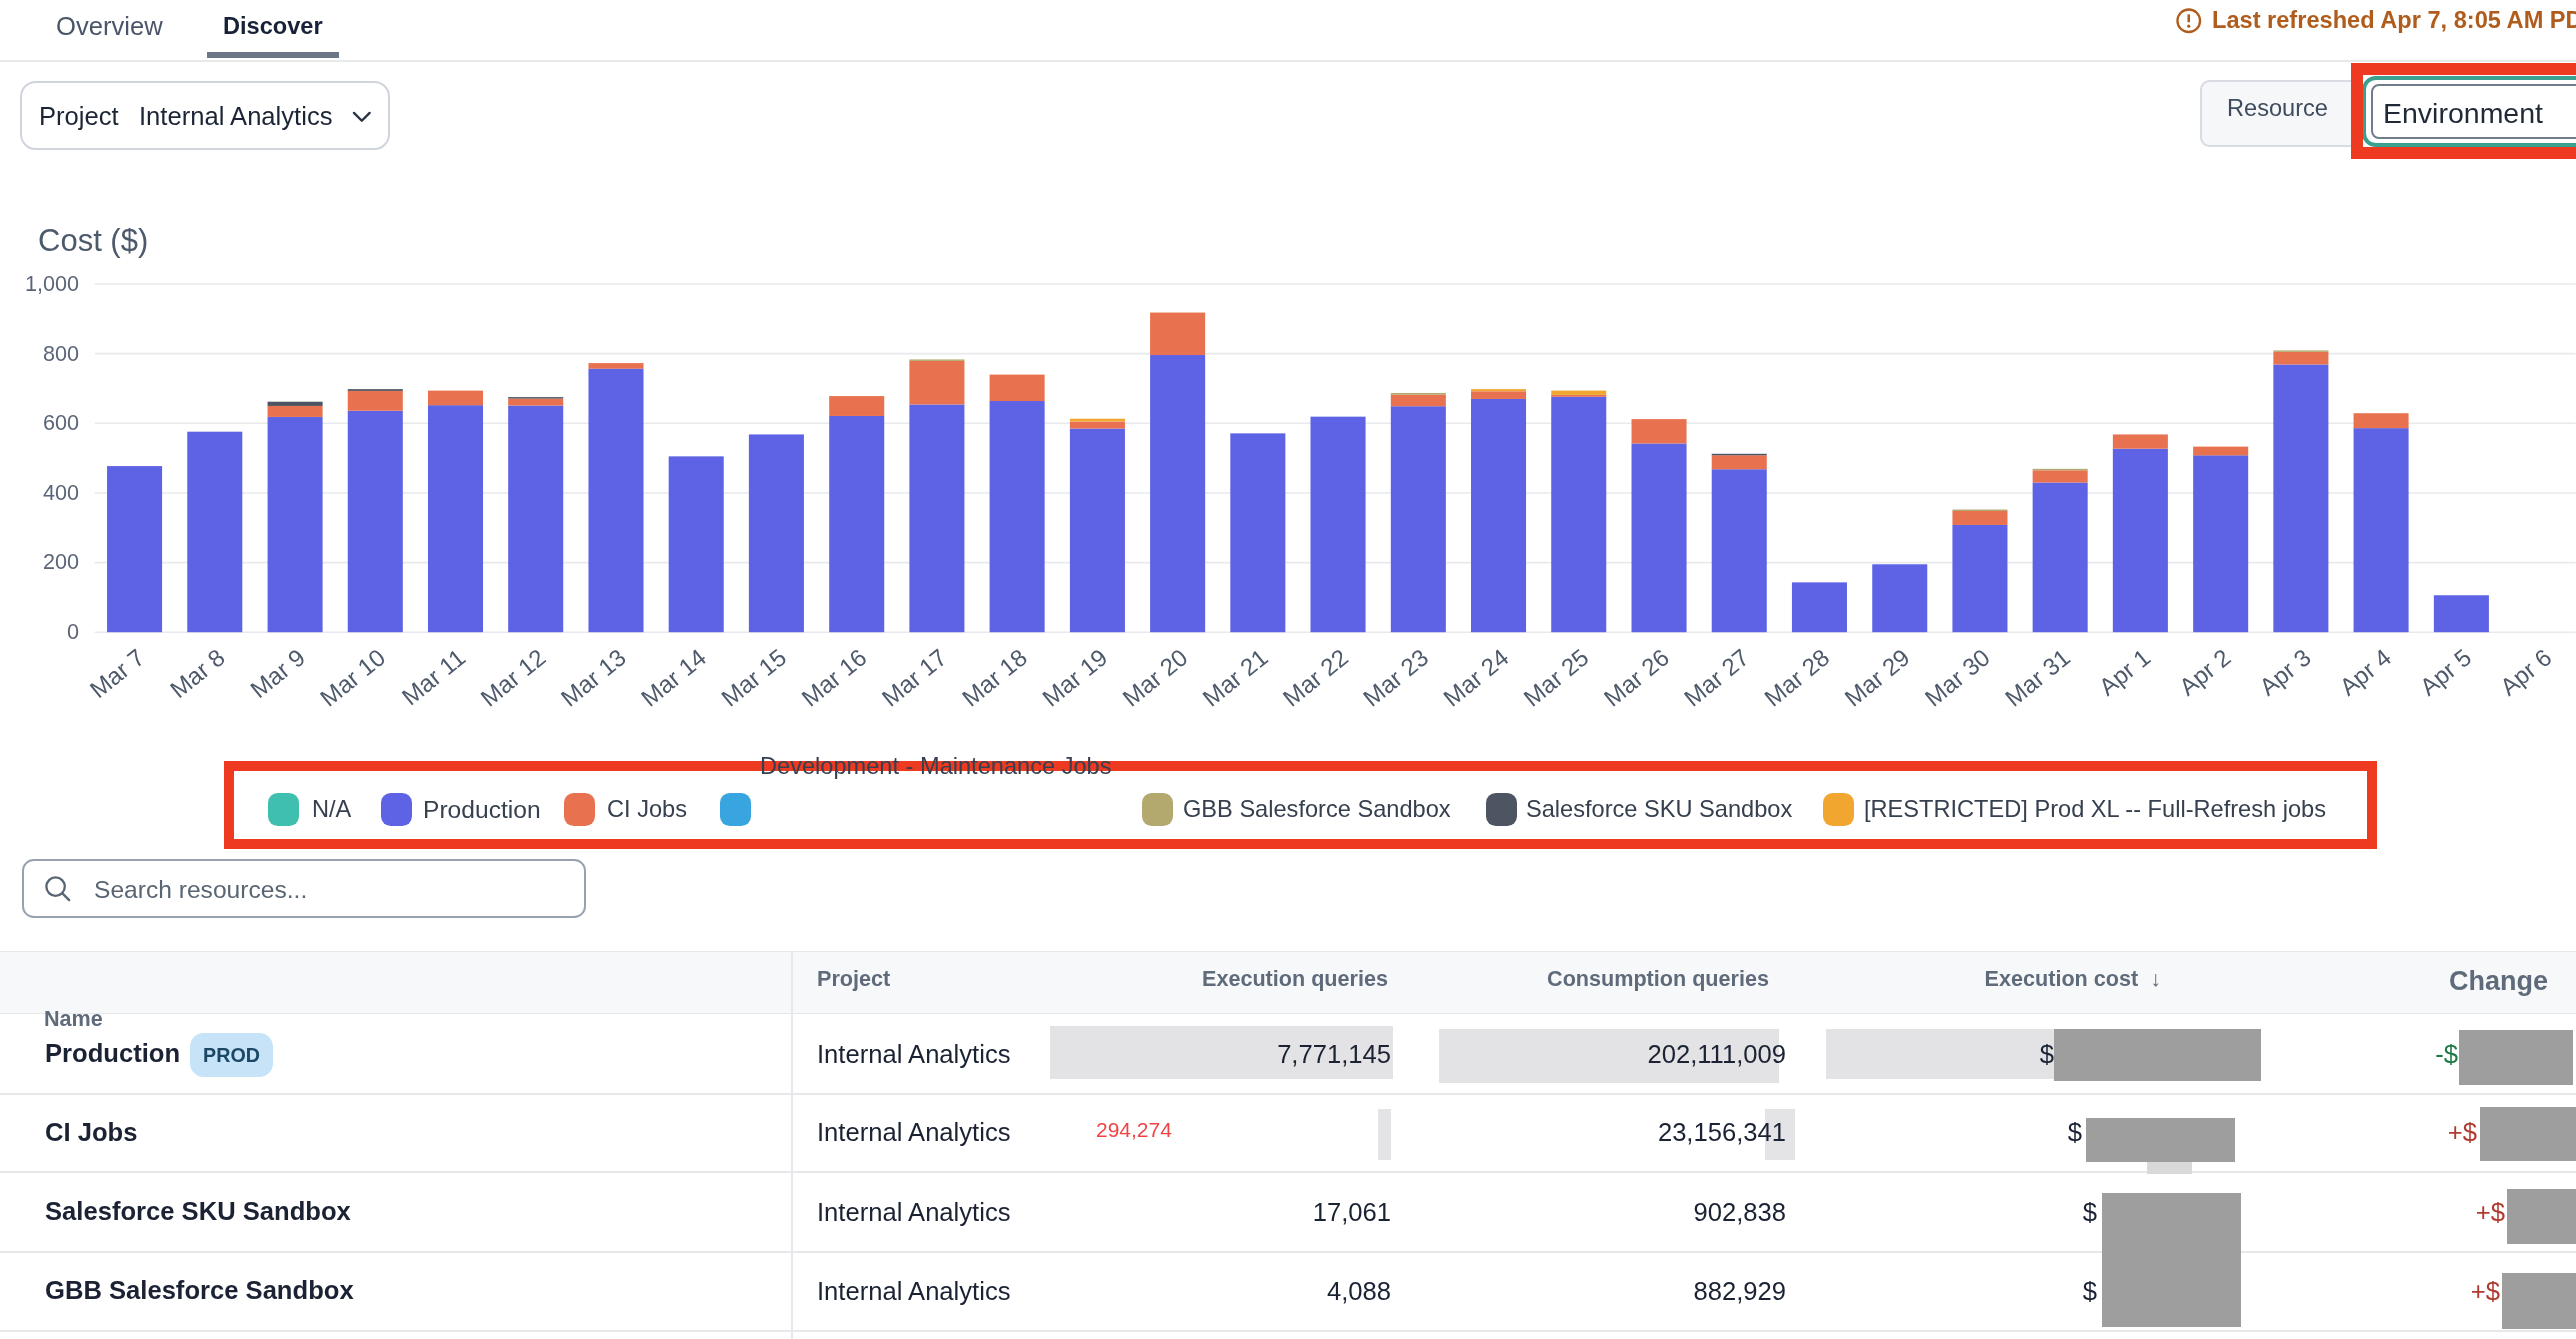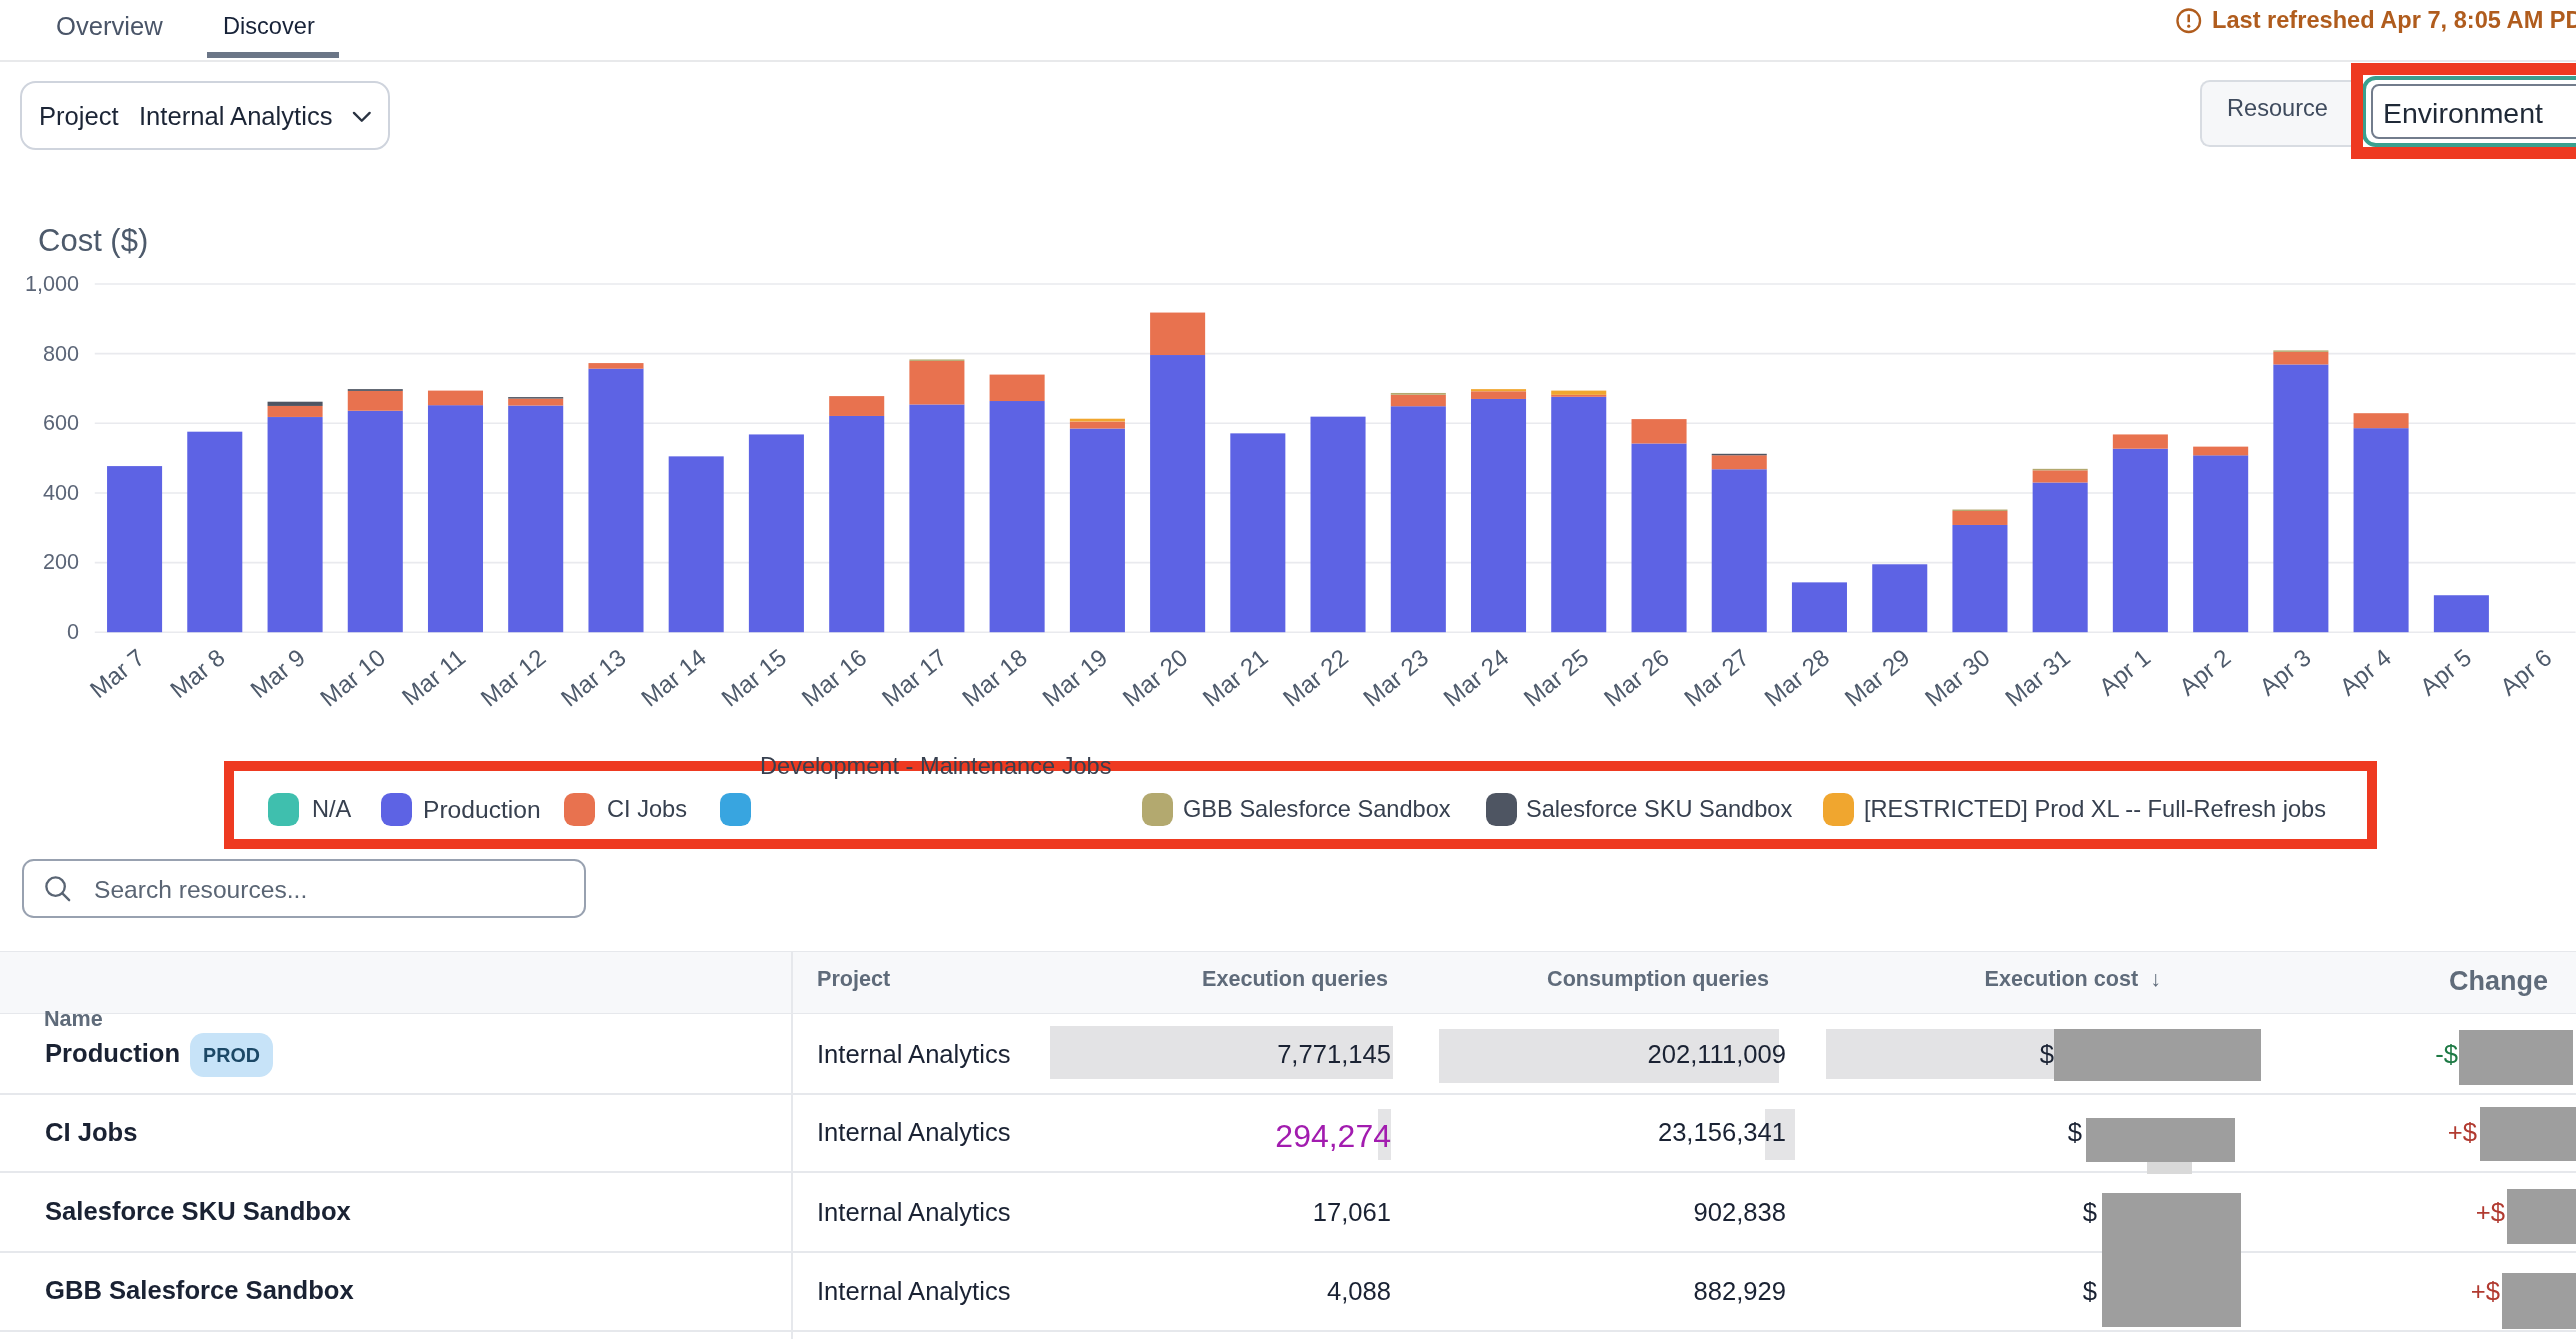--- a/index.html
+++ b/index.html
@@ -3,21 +3,21 @@
 <style>
 * { margin:0; padding:0; box-sizing:border-box; }
 html,body { width:2576px; height:1339px; overflow:hidden; background:#fff;
   font-family:"Liberation Sans", sans-serif; }
 .abs { position:absolute; }
 </style></head>
 <body>
 <div class="abs" style="left:0;top:0;width:2576px;height:1339px;">
 
 <div class="abs" style="left:56px;top:11.8px;font-size:25.6px;color:#4a5568;">Overview</div>
-<div class="abs" style="left:223px;top:12.8px;font-size:23.6px;font-weight:normal;color:#172238;">Discover</div>
+<div class="abs" style="left:223px;top:12.8px;font-size:23.6px;font-weight:bold;color:#172238;">Discover</div>
 <div class="abs" style="left:207px;top:52px;width:132px;height:5.9px;background:#6b7687;"></div>
 <div class="abs" style="left:0;top:60px;width:2576px;height:2px;background:#e8e9eb;"></div>
 
 <svg class="abs" style="left:2175px;top:6.9px;" width="27.5" height="27.5" viewBox="0 0 28 28">
   <circle cx="14" cy="14" r="11.5" fill="none" stroke="#b05c1d" stroke-width="2.4"></circle>
   <line x1="14" y1="7.5" x2="14" y2="15.5" stroke="#b05c1d" stroke-width="2.6"></line>
   <circle cx="14" cy="19.5" r="1.6" fill="#b05c1d"></circle>
 </svg>
 <div class="abs" style="left:2212px;top:6.9px;width:364px;overflow:hidden;font-size:23.6px;font-weight:600;color:#b05c1d;white-space:nowrap;">Last refreshed Apr 7, 8:05 AM PDT</div>
 
@@ -204,21 +204,21 @@
 <div class="abs" style="left:190px;top:1033px;width:83px;height:44px;background:#c7e3f8;border-radius:13.8px;"></div>
 <div class="abs" style="left:190px;top:1044px;width:83px;text-align:center;font-size:19.7px;font-weight:bold;color:#1c4866;">PROD</div>
 <div class="abs" style="left:817px;top:1040px;font-size:25.6px;color:#1a2233;">Internal Analytics</div>
 <div class="abs" style="left:1096px;top:1040px;width:295px;text-align:right;font-size:25.6px;color:#1a2233;">7,771,145</div>
 <div class="abs" style="left:1491px;top:1040px;width:295px;text-align:right;font-size:25.6px;color:#1a2233;">202,111,009</div>
 <div class="abs" style="left:1956px;top:1040px;width:98px;text-align:right;font-size:25.6px;color:#1a2233;">$</div>
 <div class="abs" style="left:2360px;top:1040px;width:98px;text-align:right;font-size:25.6px;color:#1e7a45;">-$</div>
 
 <div class="abs" style="left:45px;top:1118px;font-size:25.6px;font-weight:bold;color:#1a2233;">CI Jobs</div>
 <div class="abs" style="left:817px;top:1118px;font-size:25.6px;color:#1a2233;">Internal Analytics</div>
-<div class="abs" style="left:1096px;top:1118px;width:295px;text-align:right;font-size:32px;color:#a21caf;">294,274</div>
+<div class="abs" style="left:1096px;top:1118px;width:295px;font-size:21px;color:#ef4444;">294,274</div>
 <div class="abs" style="left:1491px;top:1118px;width:295px;text-align:right;font-size:25.6px;color:#1a2233;">23,156,341</div>
 <div class="abs" style="left:1984px;top:1118px;width:98px;text-align:right;font-size:25.6px;color:#1a2233;">$</div>
 <div class="abs" style="left:2379px;top:1118px;width:98px;text-align:right;font-size:25.6px;color:#b13a30;">+$</div>
 
 <div class="abs" style="left:45px;top:1197px;font-size:25.6px;font-weight:bold;color:#1a2233;">Salesforce SKU Sandbox</div>
 <div class="abs" style="left:817px;top:1198px;font-size:25.6px;color:#1a2233;">Internal Analytics</div>
 <div class="abs" style="left:1096px;top:1198px;width:295px;text-align:right;font-size:25.6px;color:#1a2233;">17,061</div>
 <div class="abs" style="left:1999px;top:1198px;width:98px;text-align:right;font-size:25.6px;color:#1a2233;">$</div>
 <div class="abs" style="left:2407px;top:1198px;width:98px;text-align:right;font-size:25.6px;color:#b13a30;">+$</div>
 <div class="abs" style="left:1491px;top:1198px;width:295px;text-align:right;font-size:25.6px;color:#1a2233;">902,838</div>

